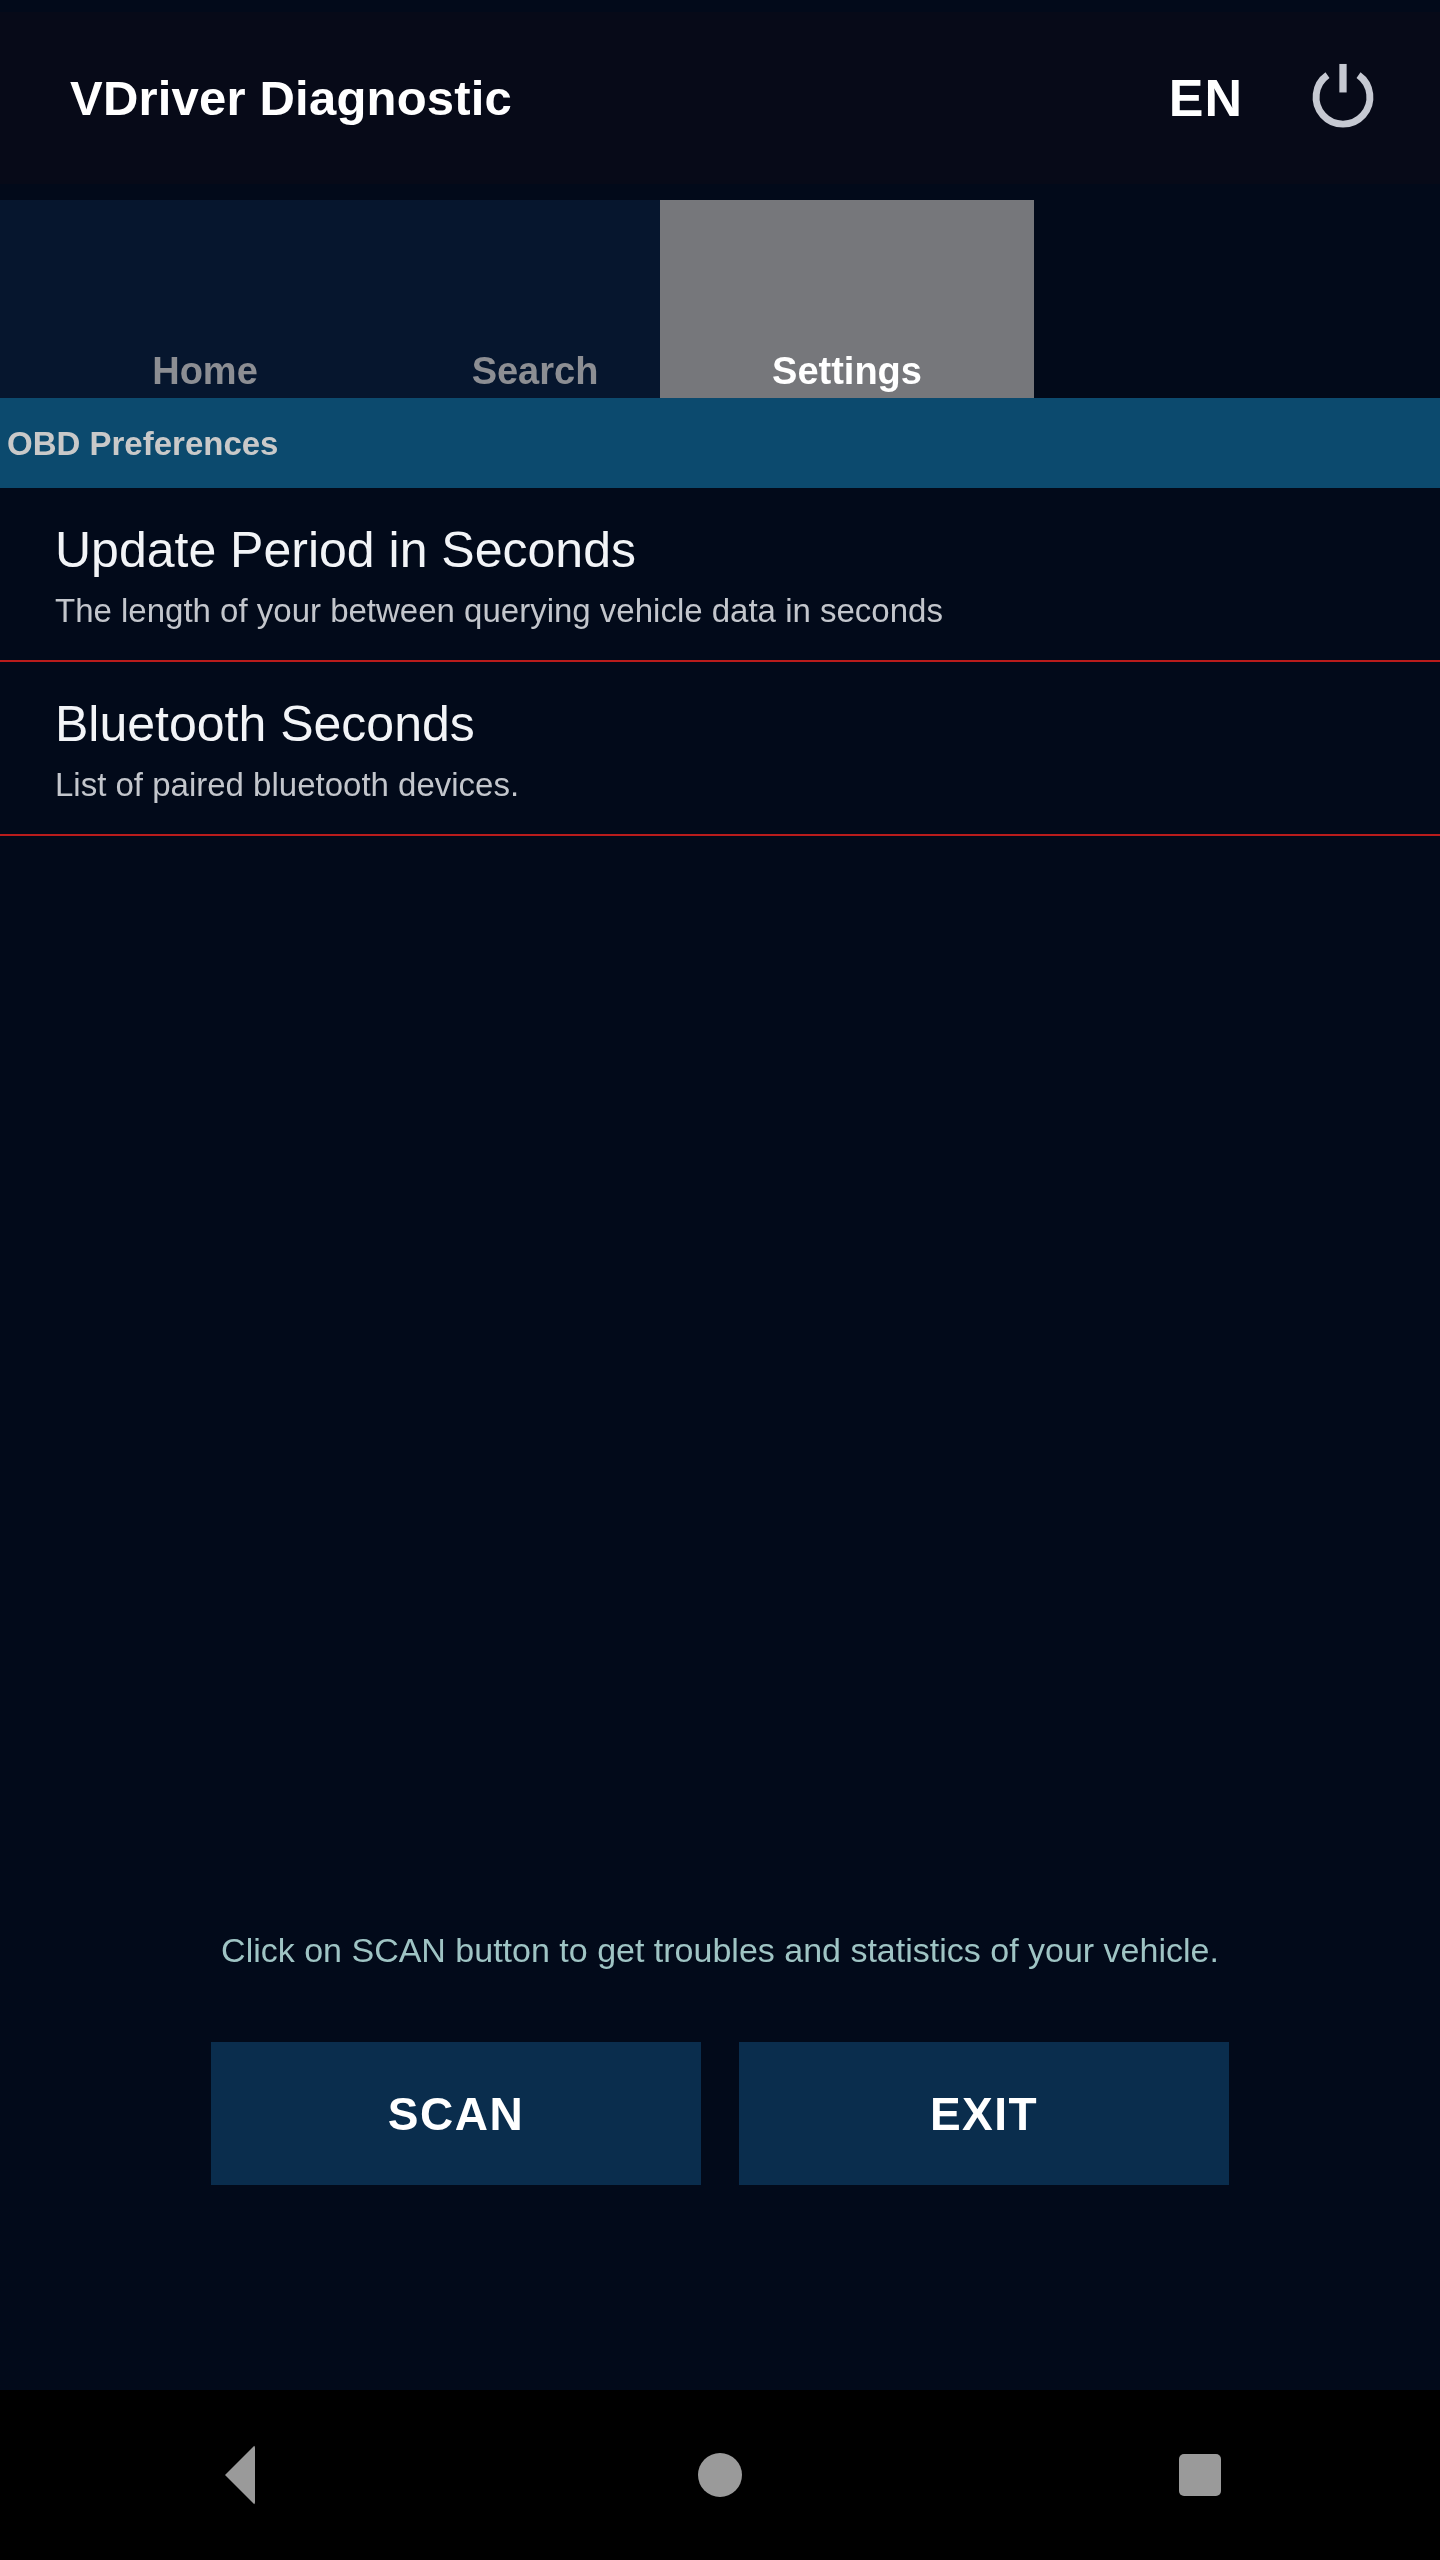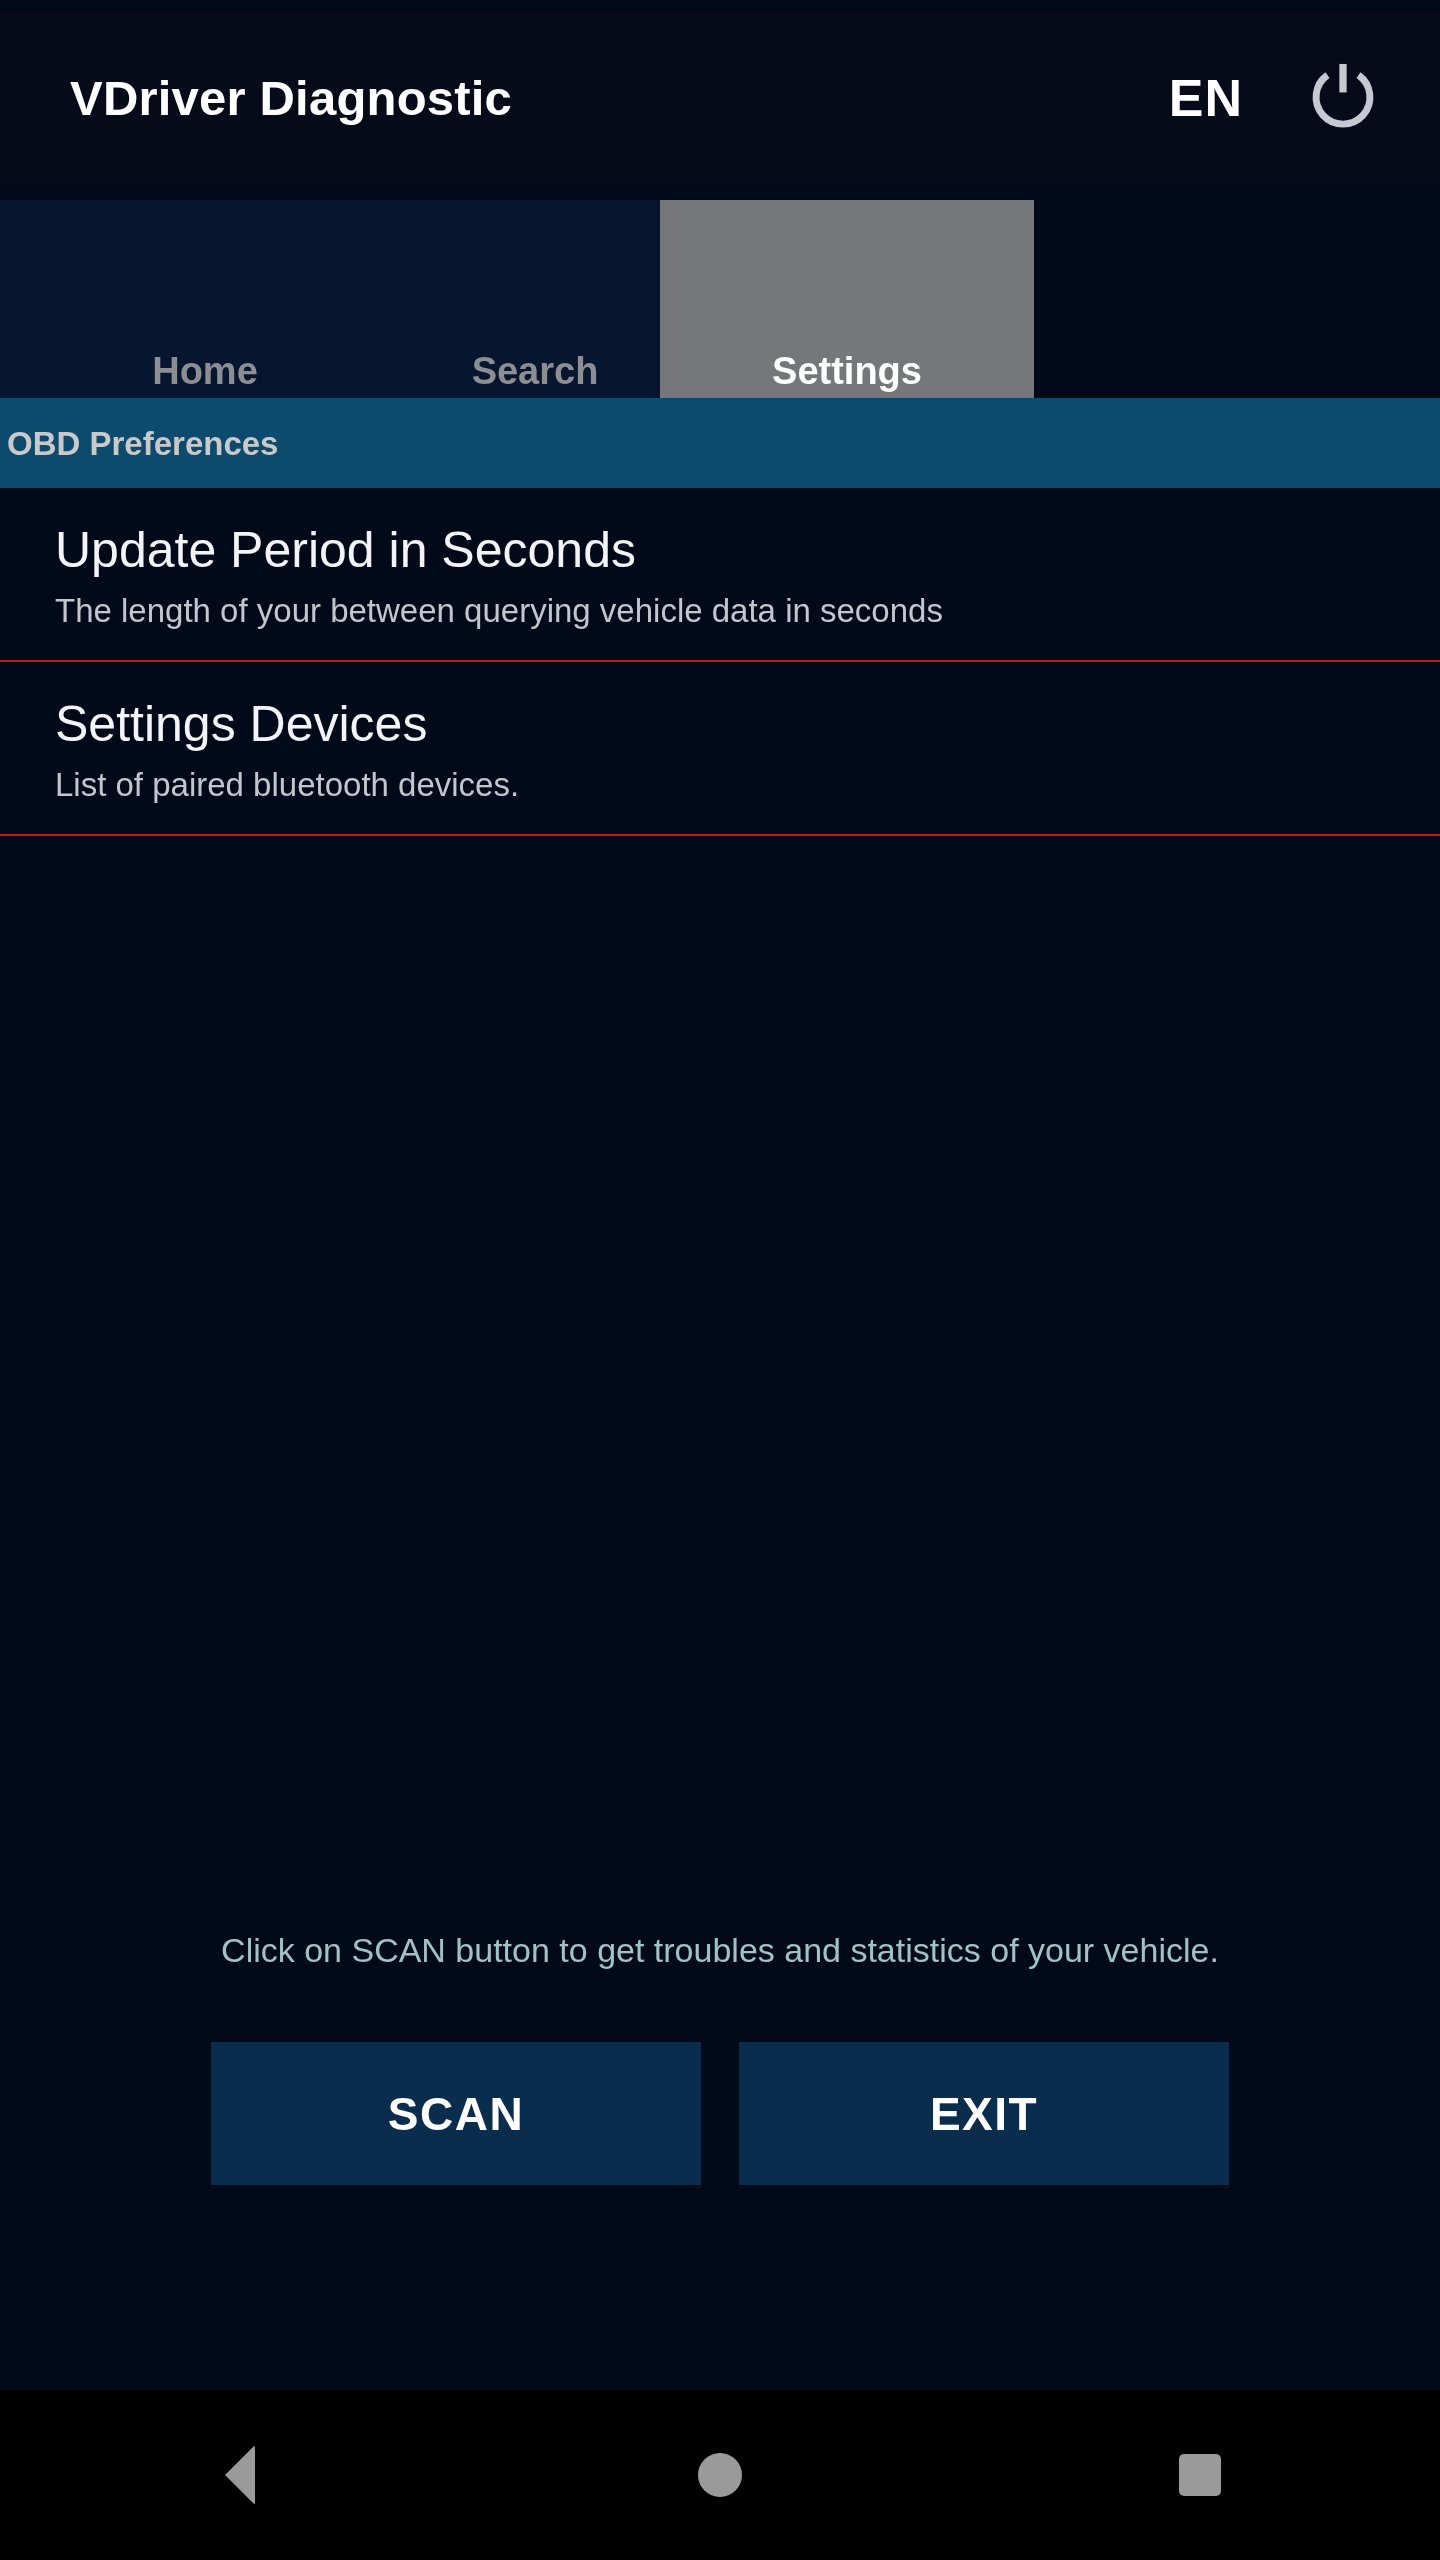--- a/index.html
+++ b/index.html
@@ -246,21 +246,21 @@
   </div>
 
   <div class="pref-list">
 
     <div class="pref-item">
       <div class="pref-title">Update Period in Seconds</div>
       <div class="pref-summary">The length of your between querying vehicle data in seconds</div>
     </div>
 
     <div class="pref-item">
-      <div class="pref-title">Settings Devices</div>
+      <div class="pref-title">Bluetooth Seconds</div>
       <div class="pref-summary">List of paired bluetooth devices.</div>
     </div>
 
   </div>
 
   <div class="hint">Click on SCAN button to get troubles and statistics of your vehicle.</div>
 
   <div class="btn-row">
     <button class="btn">
       <span class="btn-label">SCAN</span>

